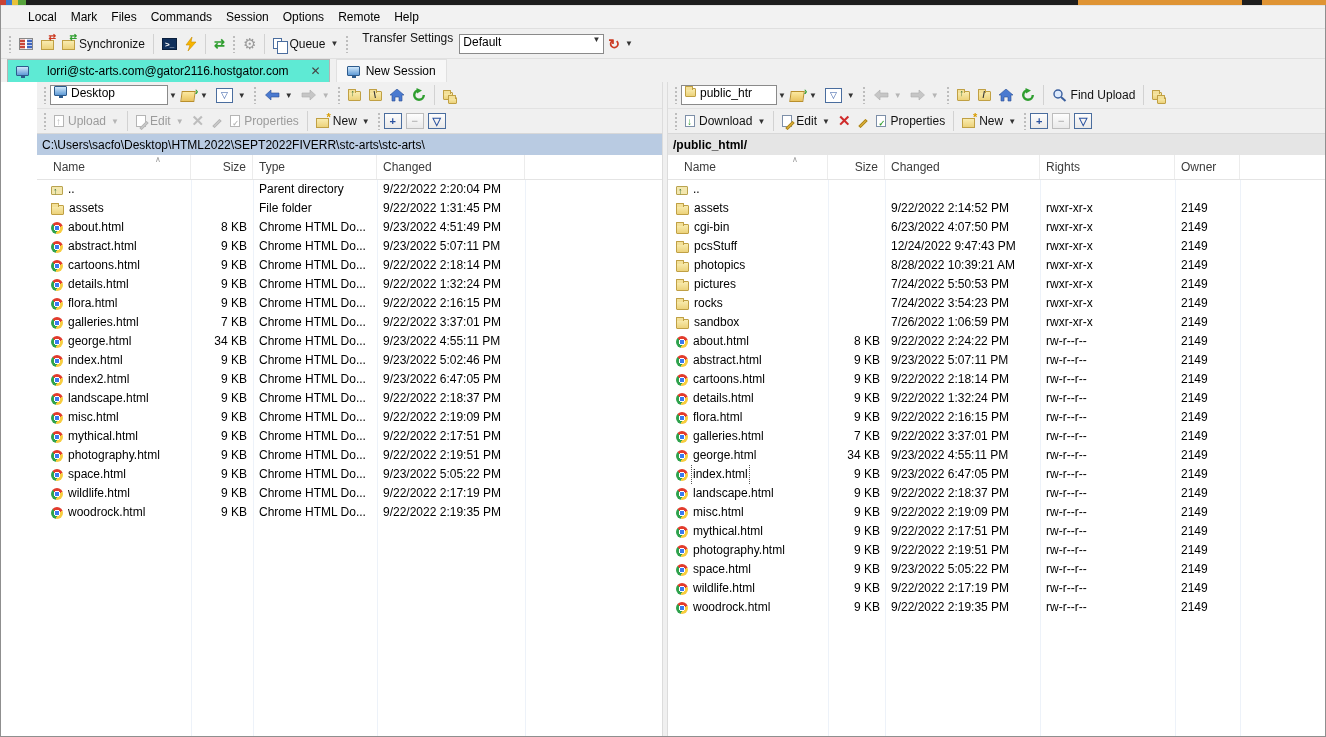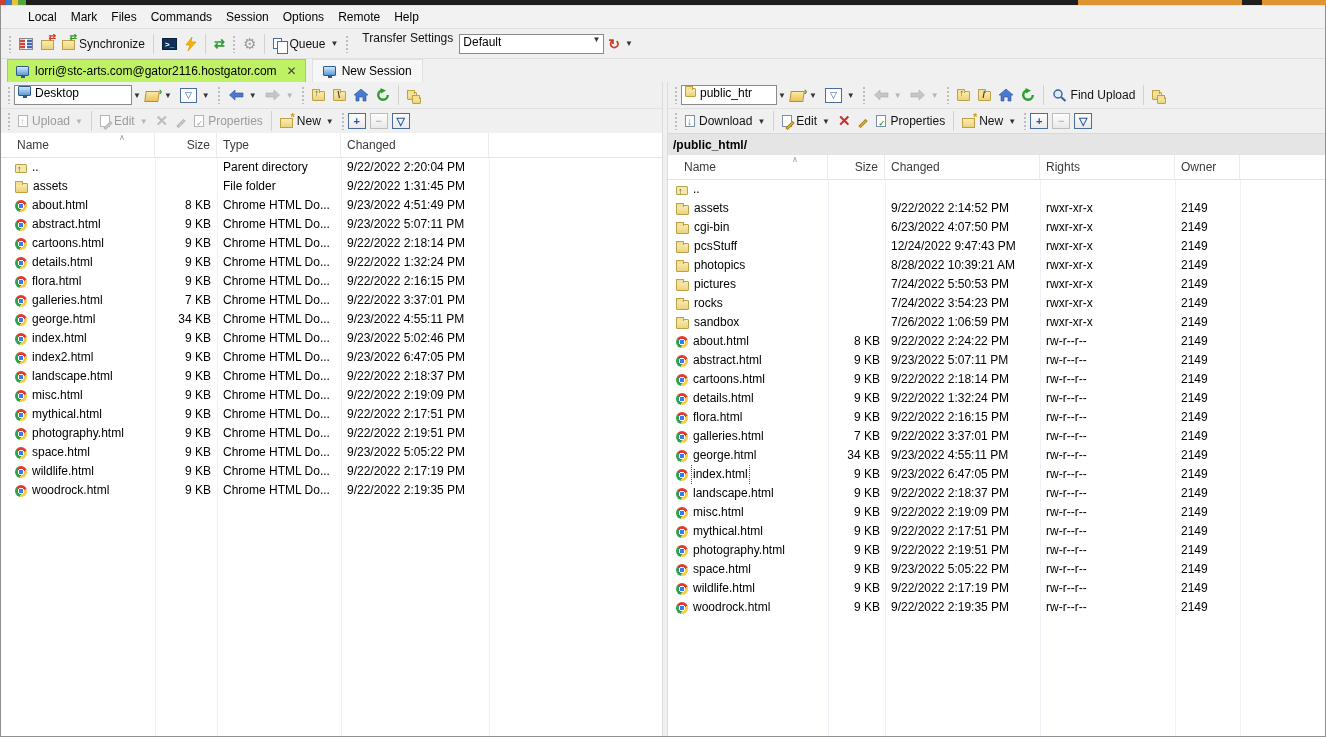--- a/index.html
+++ b/index.html
@@ -92,28 +92,28 @@
   .pencil-mini { width:10px; height:3px; background:#e7b73c; border:1px solid #a8841f; transform:rotate(-45deg); margin-top:5px; }
   .pencil-mini.dis { background:#cfcfcf; border-color:#b5b5b5; }
 
   .newfolder { width:13px; height:10px; background:linear-gradient(#f9ecb0,#ecd27a); border:1px solid #c0a044; margin-top:3px; }
   .newfolder::after { content:"*"; position:absolute; top:-8px; right:-3px; color:#d99c00; font-weight:900; font-size:11px; }
 
   .magnifier { width:15px; height:14px; }
 
   
   .tabbar { height:24px; background:#f0f0f0; border-top:1px solid #e0e0e0; display:flex; align-items:flex-end; padding-left:6px; flex:none; }
-  .tab { display:flex; align-items:center; gap:6px; padding:0 8px; height:23px; background:#bef264; border:1px solid #b4b4b4; border-bottom:none; }
+  .tab { display:flex; align-items:center; gap:18px; padding:0 8px; height:23px; background:#5eead4; border:1px solid #b4b4b4; border-bottom:none; }
   .tab .tclose { font-size:12px; color:#444; margin-left:4px; }
   .tab-new { display:flex; align-items:center; gap:6px; padding:0 10px; height:23px; background:#f7f7f7; border:1px solid #e0e0e0; border-bottom:none; margin-left:6px; }
 
   
   .panels { flex:1; display:flex; min-height:0; }
   .panel { display:flex; flex-direction:column; min-width:0; }
-  .panel.lp { width:661px; flex:none; }
+  .panel.lp { width:661px; flex:none;padding-left:36px; }
   .panel.rp { flex:1; }
   .splitter { width:6px; background:#f0f0f0; border-left:1px solid #dcdcdc; border-right:1px solid #dcdcdc; flex:none; }
 
   .ptb1 { height:26px; background:#f0f0f0; display:flex; align-items:center; padding:0 3px; flex:none; }
   .ptb2 { height:25px; background:#f0f0f0; border-top:1px solid #e2e2e2; display:flex; align-items:center; padding:0 3px; flex:none; }
 
   .pathbar { height:22px; display:flex; align-items:center; padding-left:5px; color:#000; flex:none; border-top:1px solid #d8d8d8; }
   .lp .pathbar { background:#b9cbe2; }
   .rp .pathbar { background:#e5e5e5;font-weight:bold; }
 
@@ -324,20 +324,21 @@
           <span class="drop">▼</span>
         </span>
         <span class="grip"></span>
         <span class="sqbtn">+</span>
         <span style="width:4px;"></span>
         <span class="sqbtn dis">−</span>
         <span style="width:4px;"></span>
         <span class="sqbtn">▽</span>
       </div>
 
+      <div class="pathbar">C:\Users\sacfo\Desktop\HTML2022\SEPT2022FIVERR\stc-arts\stc-arts\</div>
 
       <div class="lheader">
         <span class="sortcaret">∧</span>
         <span class="hcell" style="width:154px;padding-left:16px;">Name</span>
         <span class="hcell num" style="width:62px;">Size</span>
         <span class="hcell" style="width:124px;">Type</span>
         <span class="hcell" style="width:148px;">Changed</span>
         <span class="hcell hfill"></span>
       </div>
 

